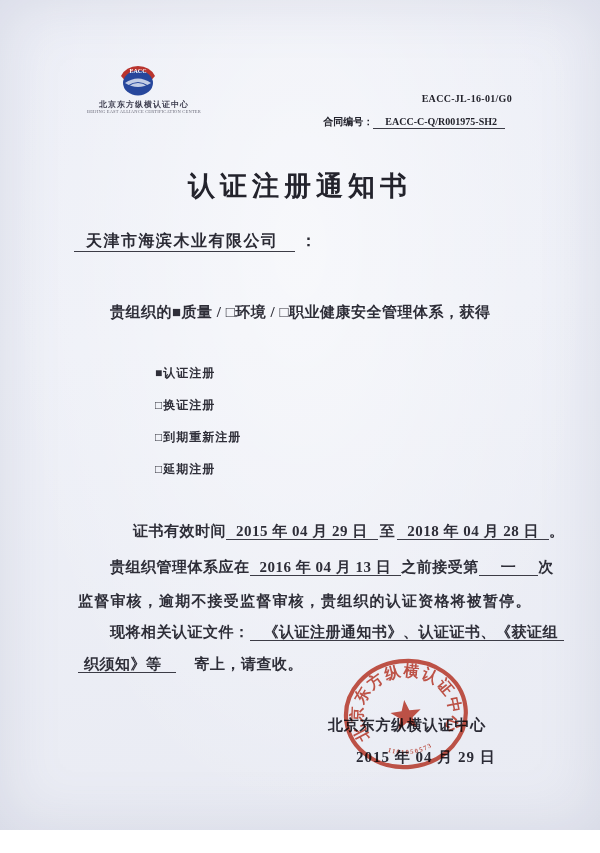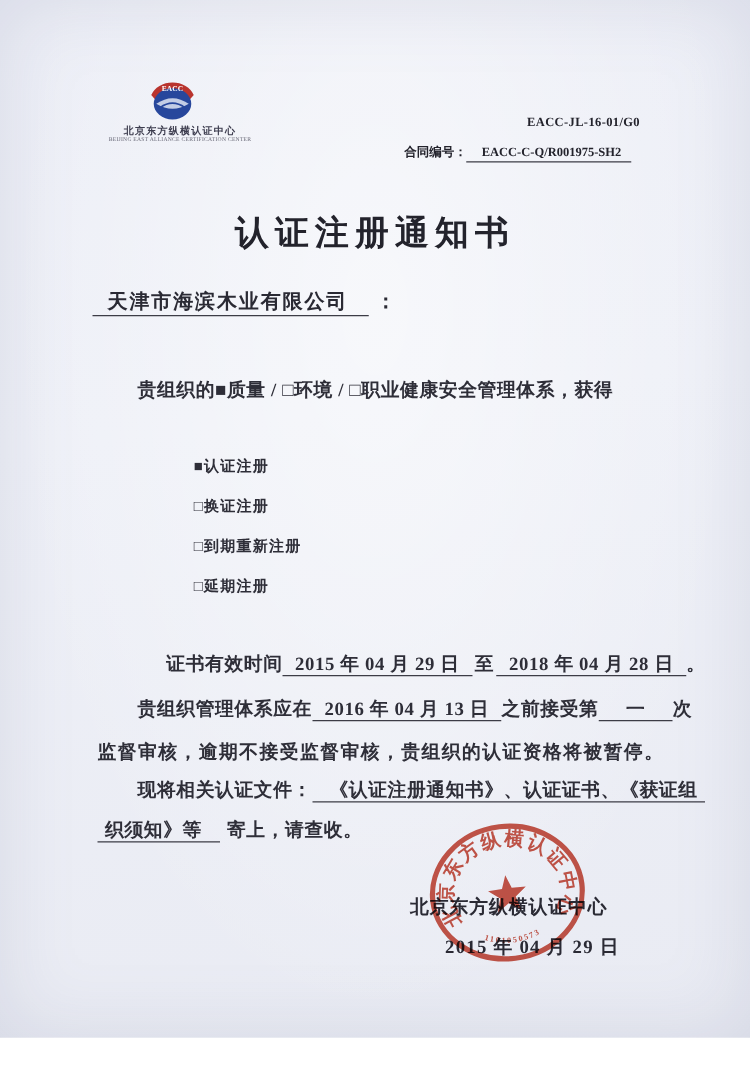--- a/index.html
+++ b/index.html
@@ -95,21 +95,21 @@
 
   <div class="abs body-text" style="left:78px;top:558px;text-indent:32px;">
     <span>贵组织管理体系应在</span><span class="u">2016 年 04 月 13 日</span><span>之前接受第</span><span class="u" style="padding:0 22px;">一</span><span>次</span>
   </div>
   <div class="abs body-text" style="left:78px;top:592px;letter-spacing:1.2px;">监督审核，逾期不接受监督审核，贵组织的认证资格将被暂停。</div>
 
   <div class="abs body-text" style="left:78px;top:623px;text-indent:32px;">
     <span>现将相关认证文件：</span><span class="u-tight" style="padding-left:14px;">《认证注册通知书》、认证证书、《获证组</span>
   </div>
   <div class="abs body-text" style="left:78px;top:655px;">
-    <span class="u-tight" style="padding-right:14px;">织须知》等</span><span style="margin-left:6px;">寄上，请查收。</span>
+    <span class="u-tight" style="padding-right:14px;">织须知》等</span><span style="margin-left:19px;">寄上，请查收。</span>
   </div>
 
   <div class="abs footer-org">北京东方纵横认证中心</div>
   <div class="abs footer-date">2015 年 04 月 29 日</div>
 
   <div class="stamp">
     <svg width="132" height="118" viewBox="0 0 132 118">
       <defs>
         <path id="ringTextPath" d="M 29.1,78.7 A 44,38 0 1 1 102.9,78.7" fill="none"></path>
         <path id="serialPath" d="M 34,88 A 50,44 0 0 0 98,88" fill="none"></path>

